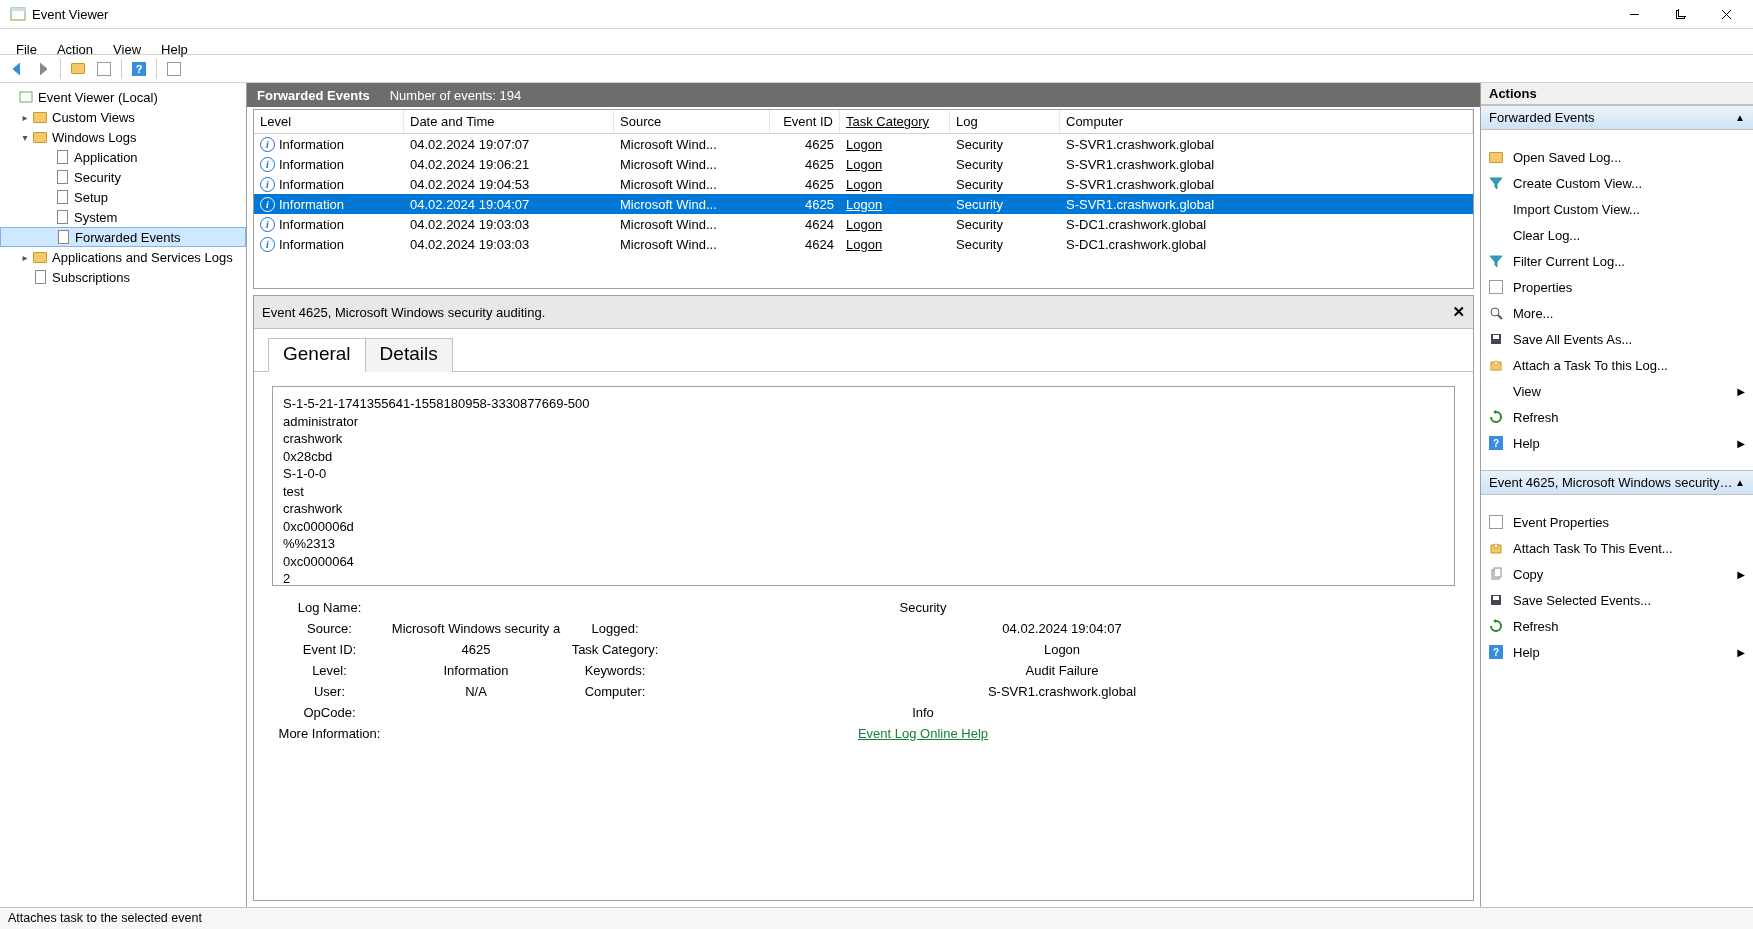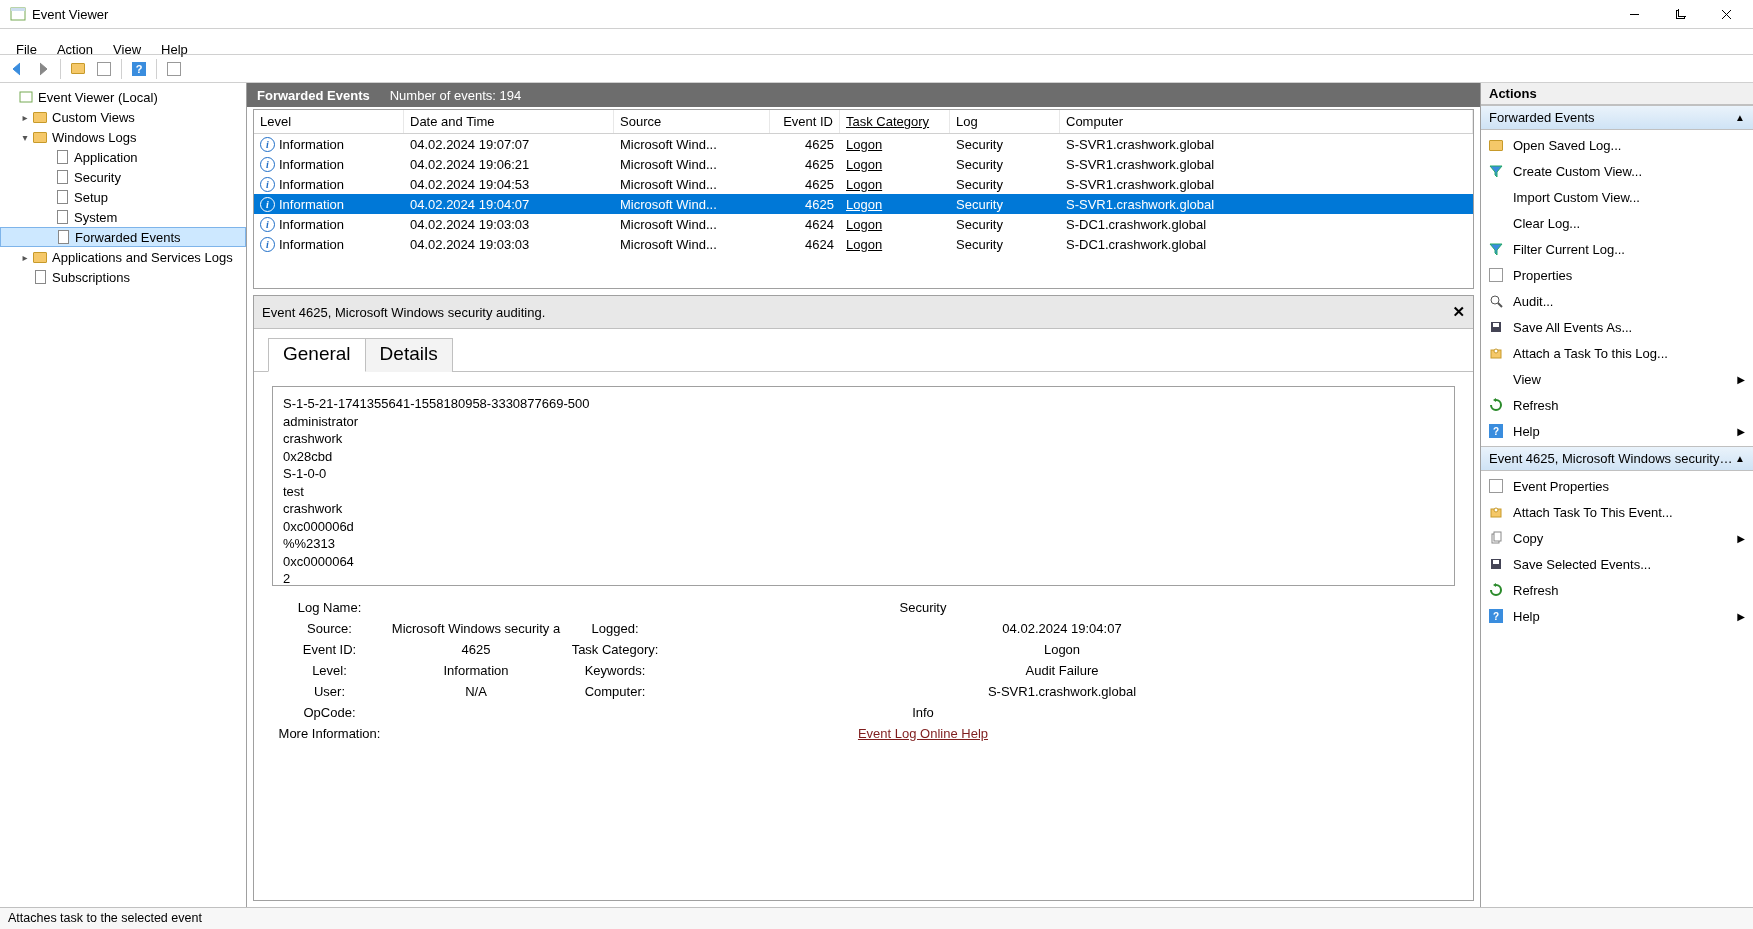--- a/index.html
+++ b/index.html
@@ -56,26 +56,26 @@
   .detailpanel { flex:1; margin:6px; border:1px solid #a0a0a0; display:flex; flex-direction:column; min-height:0;}
   .detailhdr { height:24px; background:#e8e8e8; border-bottom:1px solid #c0c0c0; display:flex; align-items:center; padding:16px 8px; font-size:13px;}
   .detailhdr .closex { margin-left:auto; font-weight:bold; font-size:15px; cursor:pointer;}
   .tabstrip { display:flex; padding:8px 0 0 14px; }
   .tab { padding:4px 14px 6px 14px; font-size:19px; border:1px solid #c0c0c0; border-bottom:none; background:#f3f3f3; margin-right:-1px; position:relative; top:1px;}
   .tab.active { background:#fff; border-bottom:1px solid #fff; z-index:2;}
   .tabbody { flex:1; border-top:1px solid #c0c0c0; padding:14px 18px; display:flex; flex-direction:column; min-height:0;}
   .msgbox { border:1px solid #a0a0a0; padding:8px 10px; font-size:13px; height:200px; overflow-y:scroll; white-space:pre-line; line-height:1.35; margin-bottom:14px;}
   .propgrid { display:grid; grid-template-columns: 115px 170px 100px auto; row-gap:6px; column-gap:4px; font-size:13px;text-align:center;}
   .propgrid .lbl { font-weight:400;}
-  .propgrid a { color:#7f1d1d; text-decoration:underline;}
+  .propgrid a { color:#15803d; text-decoration:underline;}
   
   .actionshdr { height:22px; background:#f0f0f0; border-bottom:1px solid #c0c0c0; font-weight:600; padding:3px 8px; font-size:13px;}
   .actiongroup-title { background:linear-gradient(#eaf3fb,#cfe3f5); padding:4px 8px; font-size:13px; border-top:1px solid #c0c0c0; border-bottom:1px solid #c0c0c0; display:flex; align-items:center;}
   .actiongroup-title .collapse { margin-left:auto; font-size:10px;}
-  .actionlist { padding:2px 0;}
+  .actionlist { padding:14px 0;}
   .actionitem { display:flex; align-items:center; padding:4px 8px 4px 6px; gap:8px; font-size:13px;}
   .actionitem .aicon { width:18px; height:18px; display:flex; align-items:center; justify-content:center;}
   .actionitem .arrow { margin-left:auto; font-size:10px;}
   
   .statusbar { height:22px; border-top:1px solid #c0c0c0; padding:3px 8px; font-size:12.5px; background:#f7f7f7;}
   
   .sq { width:14px; height:14px; border:1px solid #999; background:#fff;}
   .fold { width:14px; height:11px; background:#f5c869; border:1px solid #c79a2a; border-radius:1px;}
   .doc  { width:11px; height:14px; background:#fff; border:1px solid #888;}
 </style>
@@ -423,21 +423,21 @@
           </span>
           <span>Properties</span>
         </div>
         <div class="actionitem">
           <span class="aicon">
             <svg width="14" height="14">
               <circle cx="6" cy="6" r="4" fill="none" stroke="#555"></circle>
               <line x1="9" y1="9" x2="13" y2="13" stroke="#555" stroke-width="2"></line>
             </svg>
           </span>
-          <span>Audit...</span>
+          <span>More...</span>
         </div>
         <div class="actionitem">
           <span class="aicon">
             <svg width="14" height="14">
               <rect x="2" y="2" width="10" height="10" fill="#445"></rect>
               <rect x="4" y="3" width="6" height="4" fill="#fff"></rect>
             </svg>
           </span>
           <span>Save All Events As...</span>
         </div>

